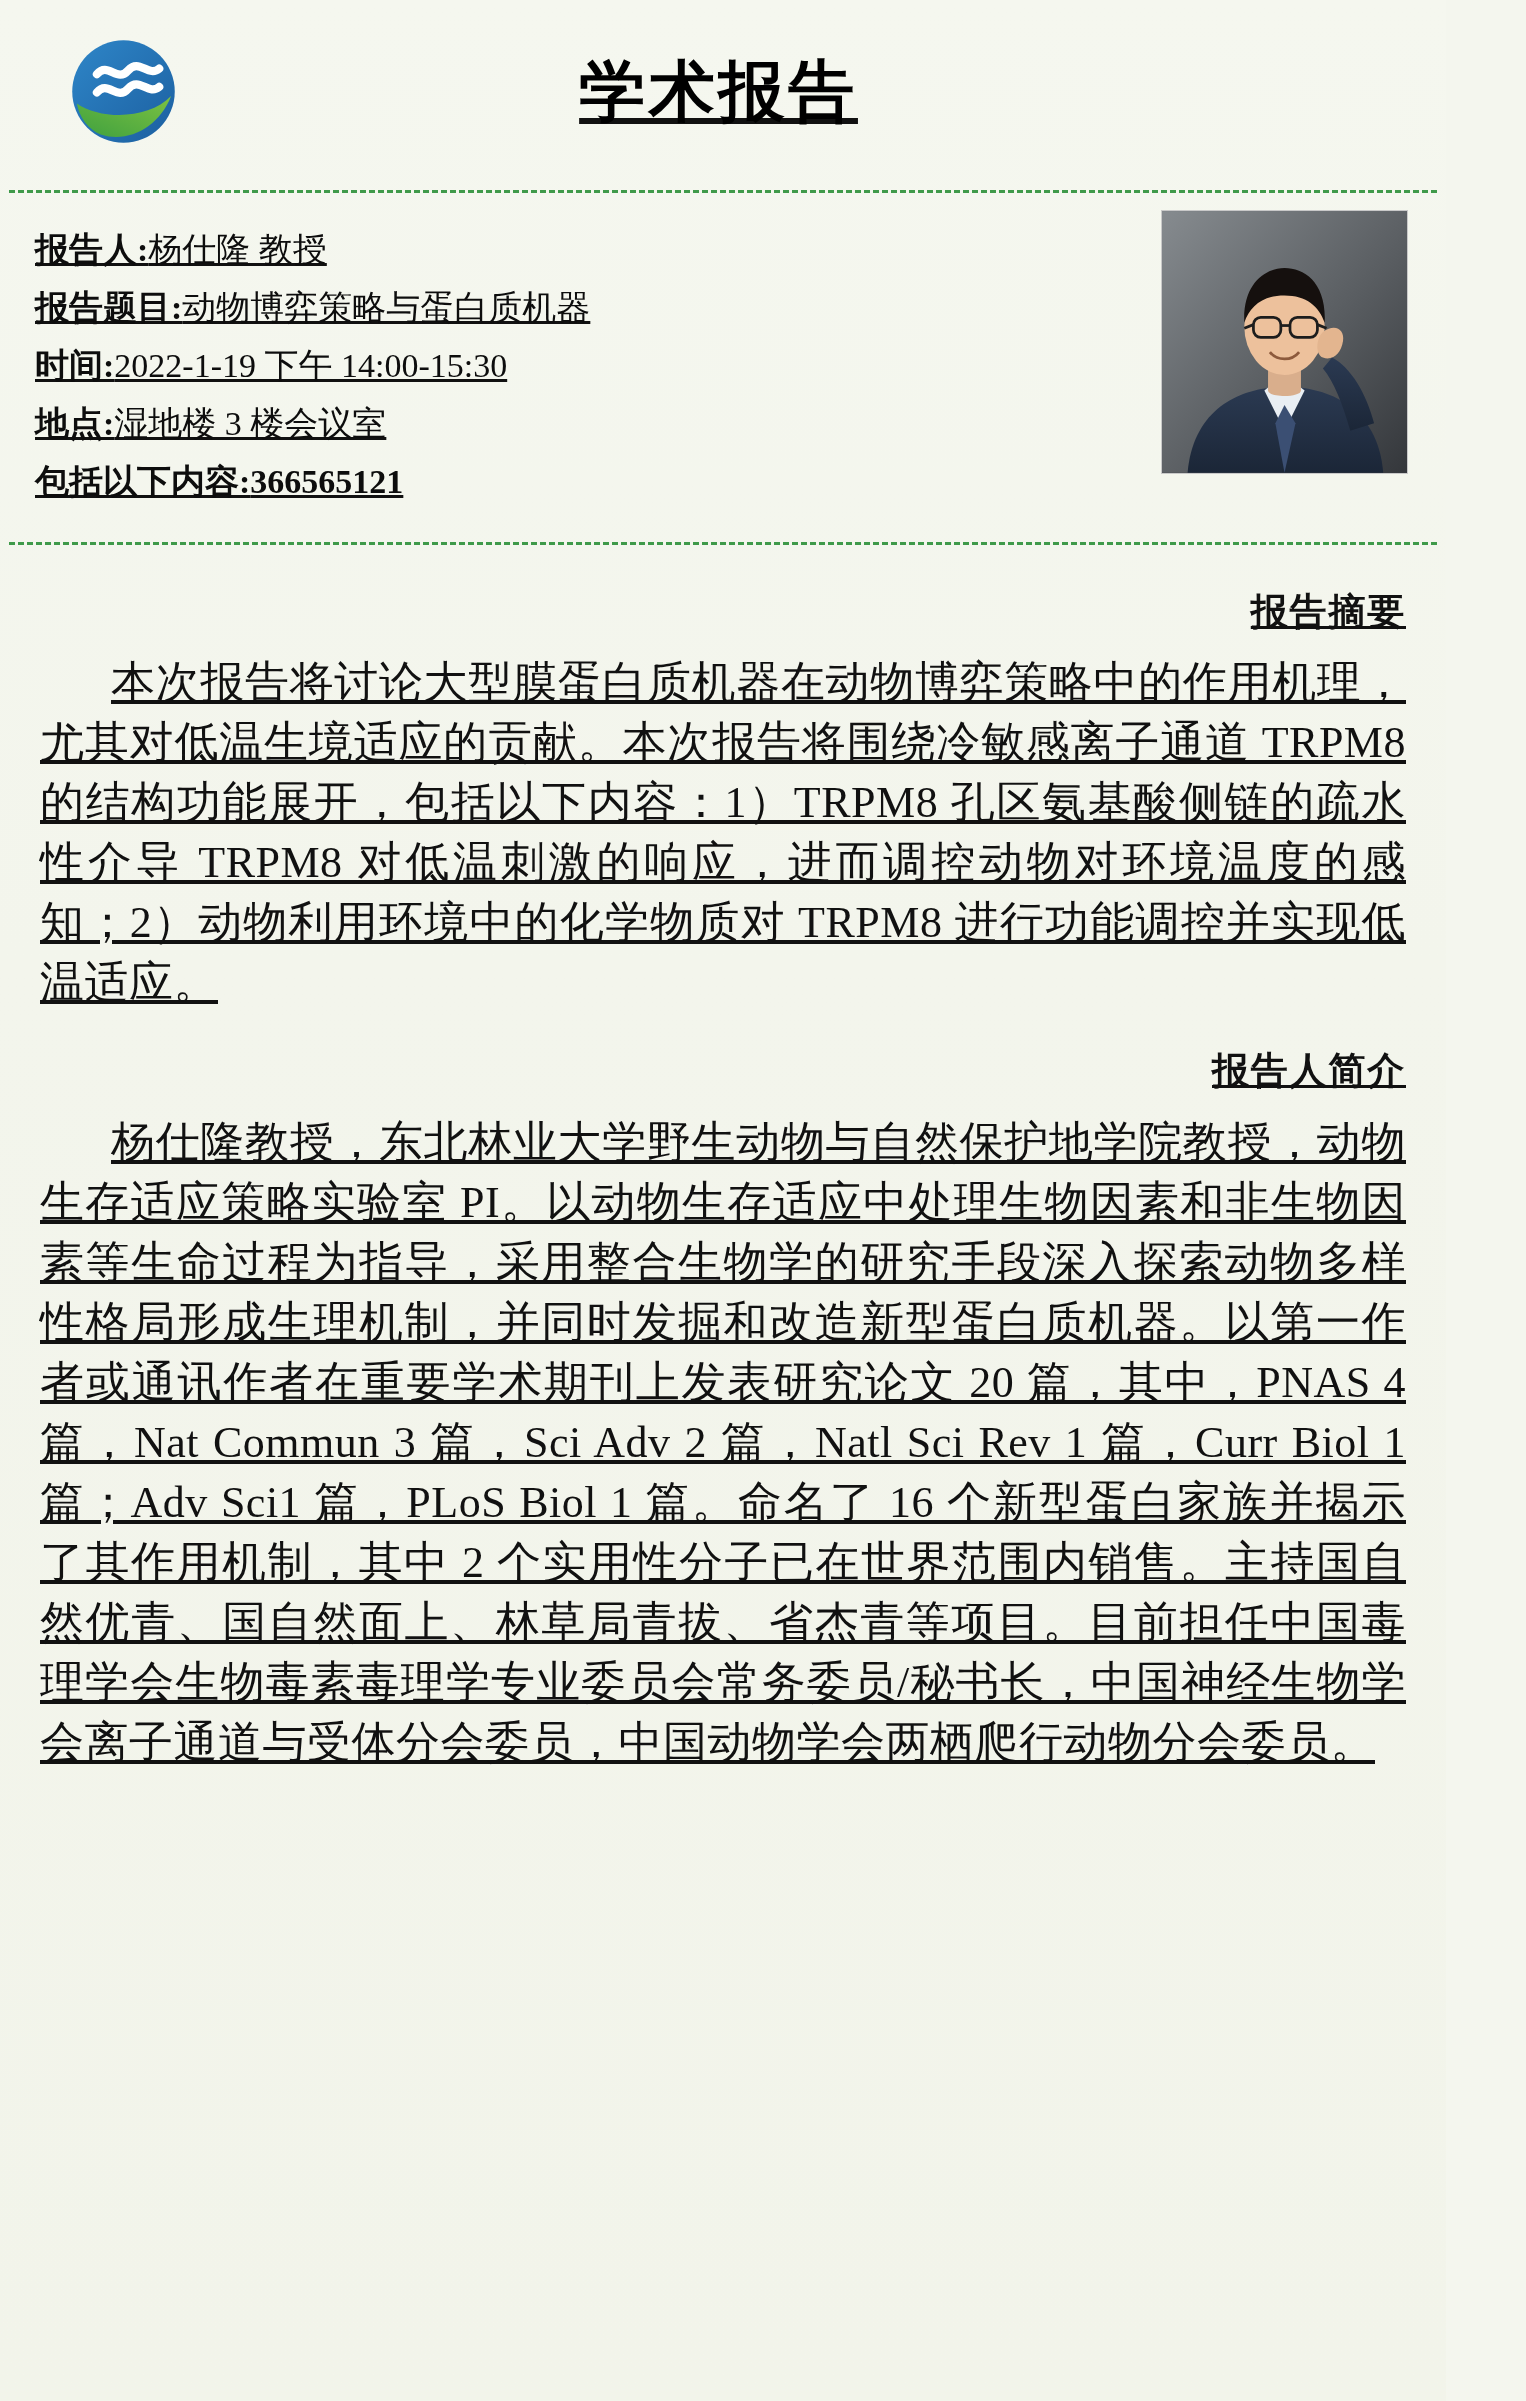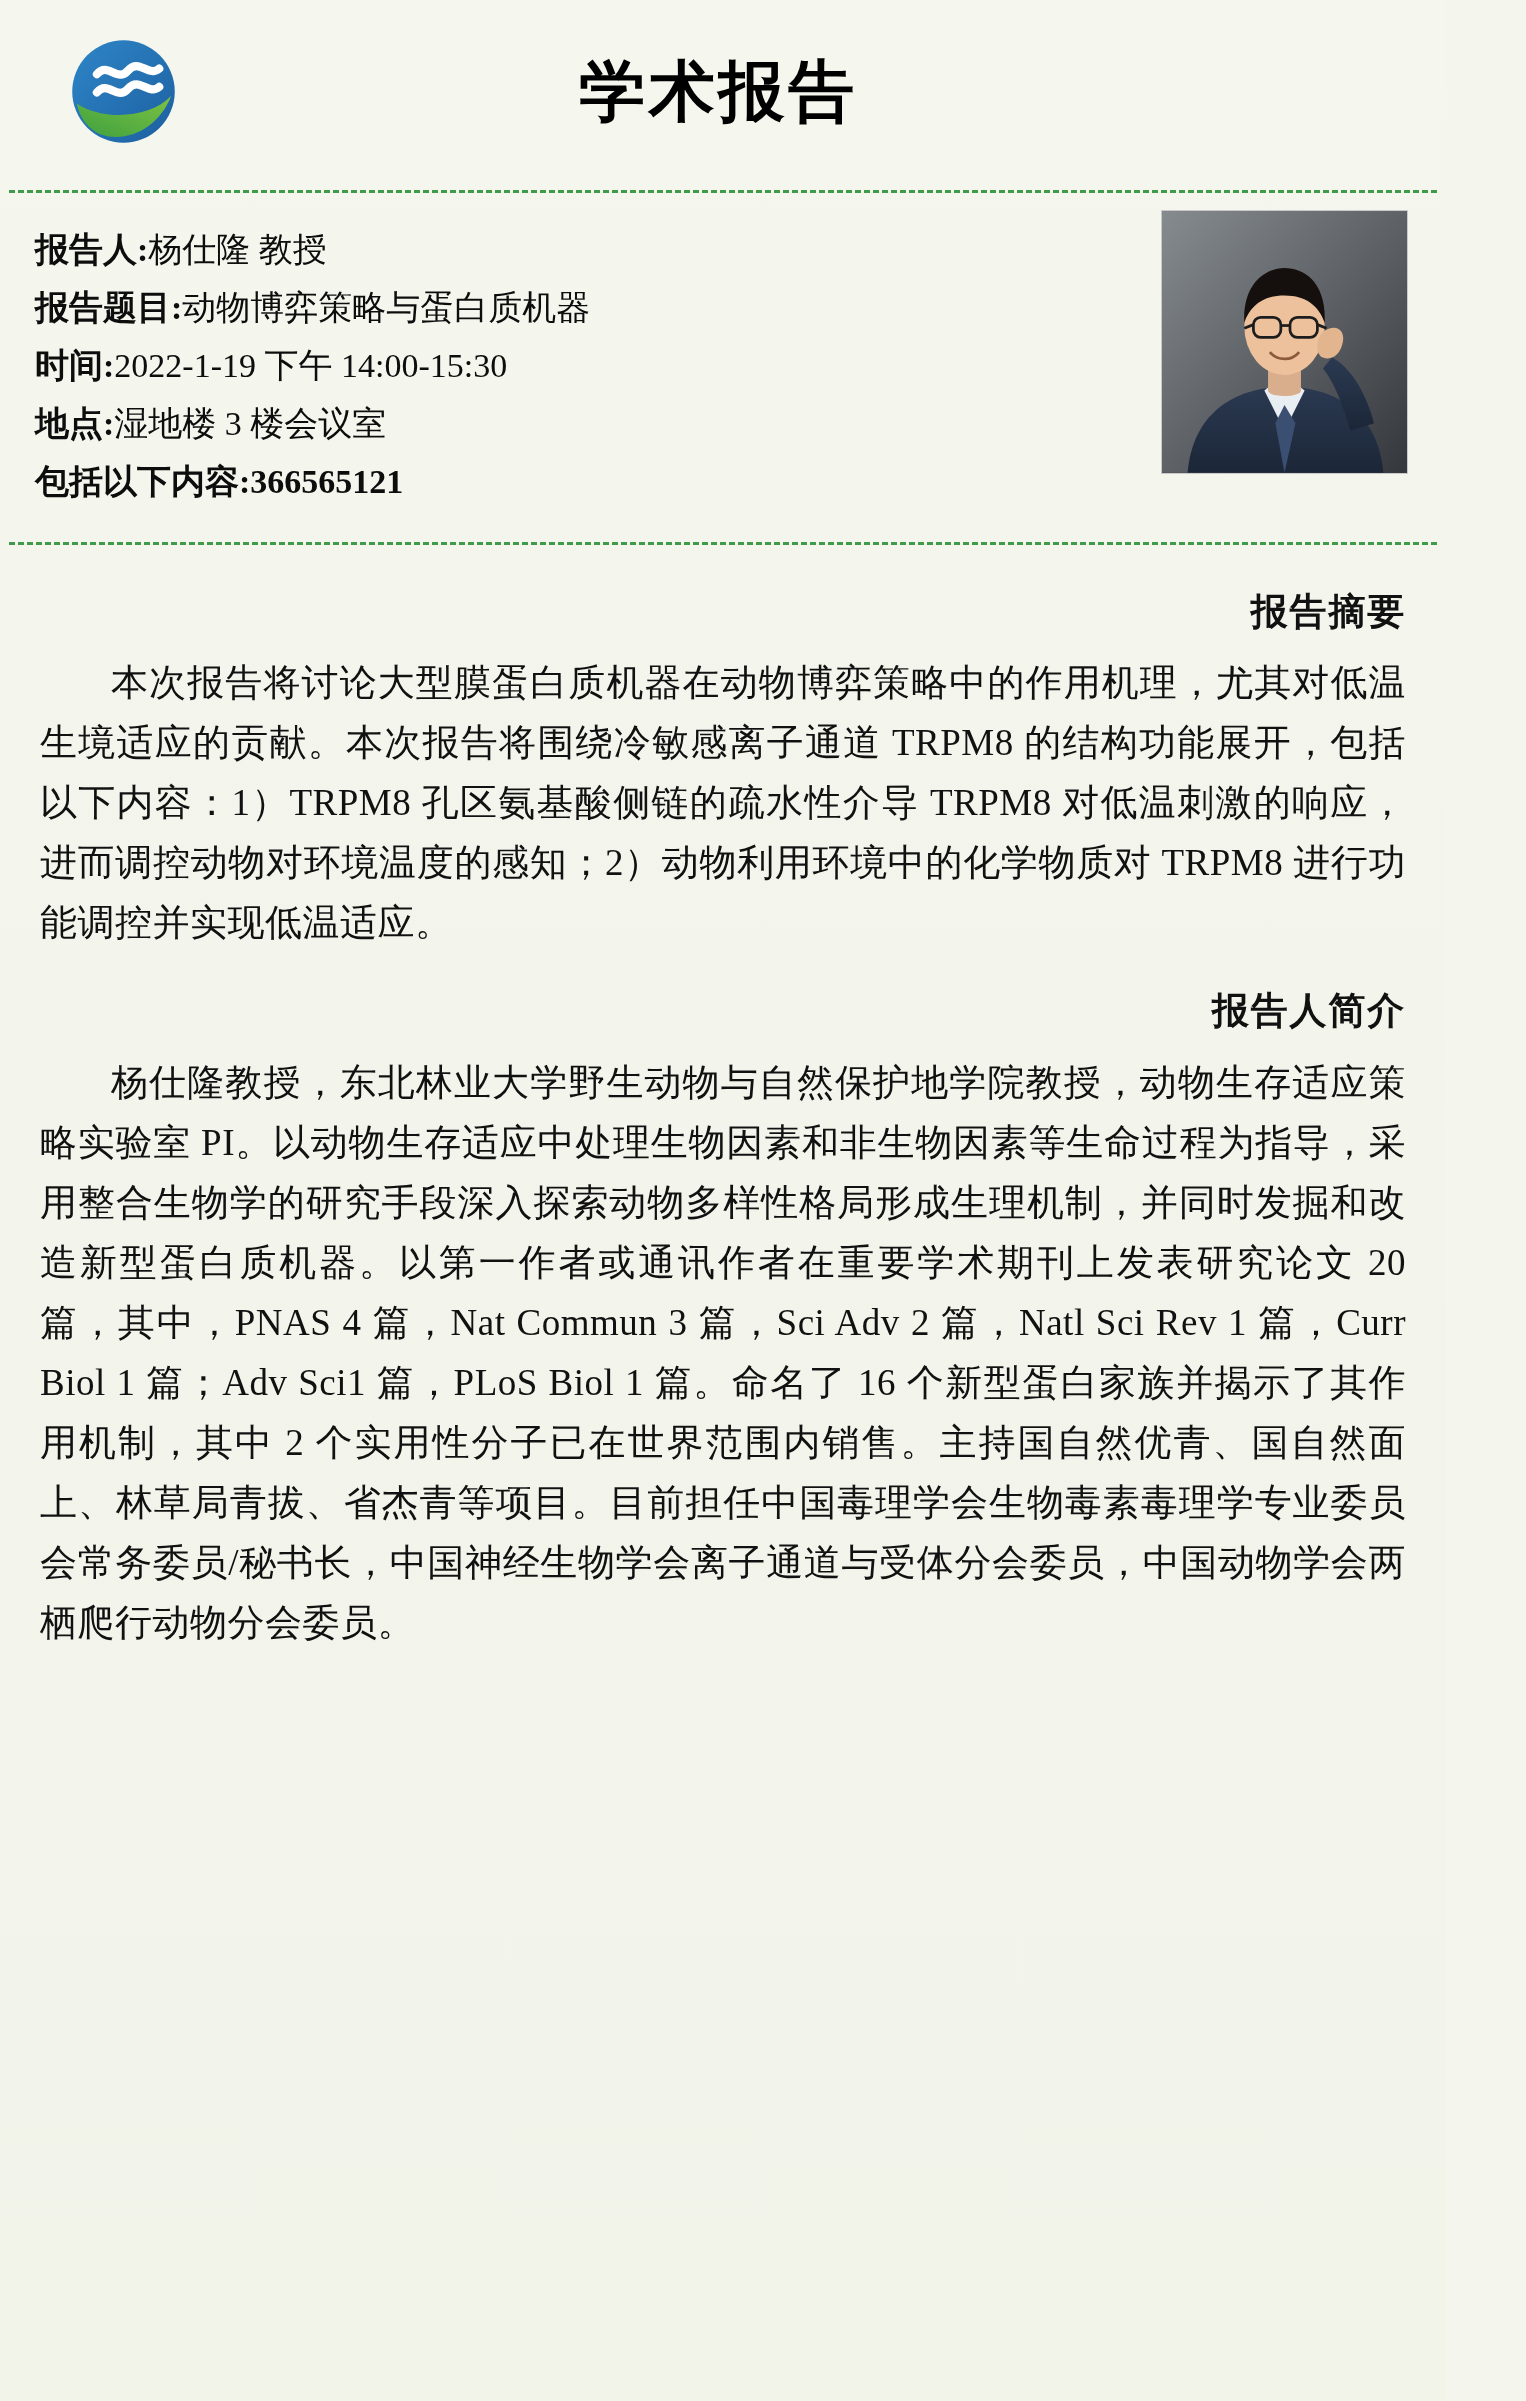--- a/index.html
+++ b/index.html
@@ -9,20 +9,21 @@
   }
   .page {
     position: relative;
     width: 1446px;
     height: 2401px;
     background: linear-gradient(180deg, #f5f7ef 0%, #f3f5ec 40%, #f2f4ea 100%);
     font-family: "Liberation Serif", "DejaVu Serif", serif;
     color: #111;
     overflow: hidden;
     box-sizing: border-box;
+    text-decoration: underline;
   }
 
   
   .header {
     position: relative;
     height: 183px;
     display: flex;
     align-items: center;
     padding: 0 55px;
     box-sizing: border-box;
@@ -95,21 +96,21 @@
   }
   .section-title {
     text-align: right;
     font-family: "Liberation Sans", "DejaVu Sans", sans-serif;
     font-weight: bold;
     font-size: 37px;
     margin: 33px 0 16.5px 0;
     letter-spacing: 1.8px;
   }
   .para {
-    font-size: 37px;
+    font-size: 44px;
     line-height: 60px;
     text-align: justify;
     text-justify: inter-ideograph;
     text-indent: 71px;
     margin: 0;
     letter-spacing: 0.5px;
   }
 </style>
 </head>
 <body>

